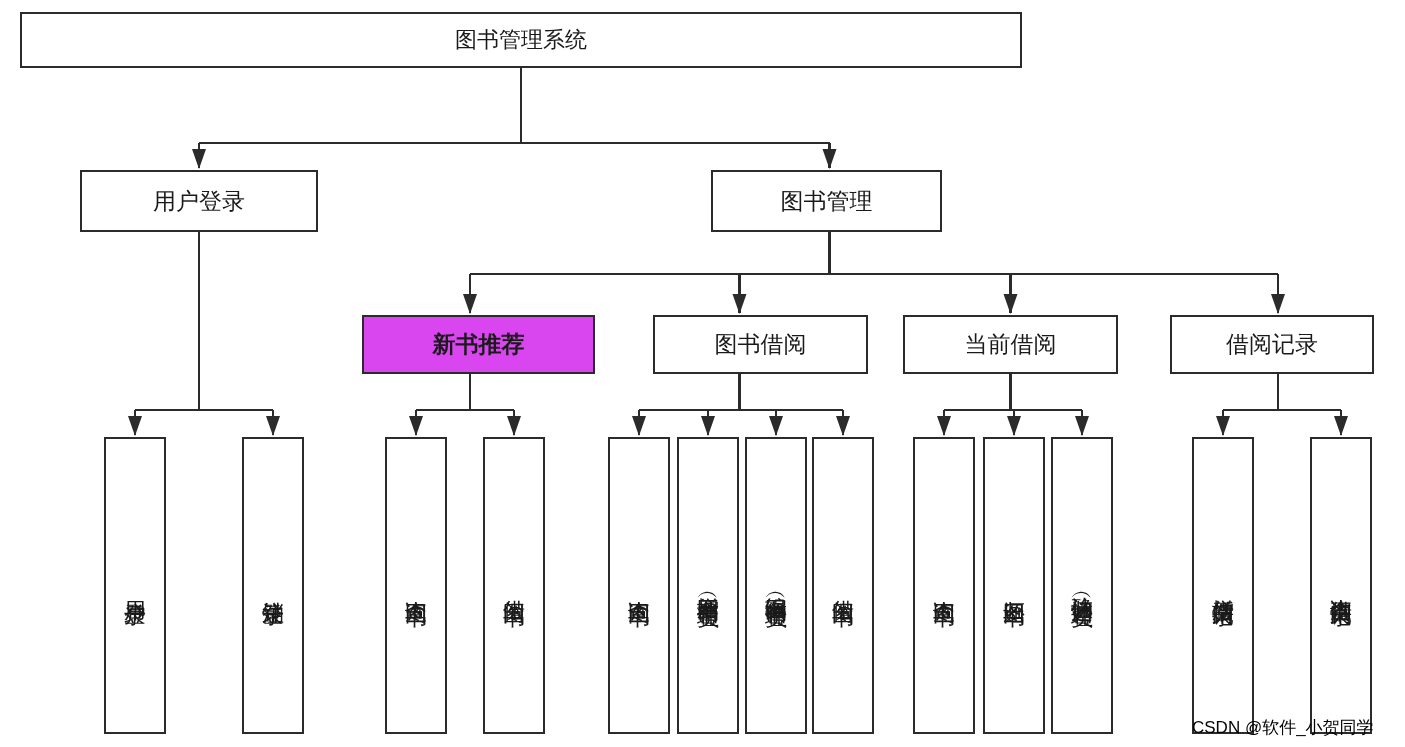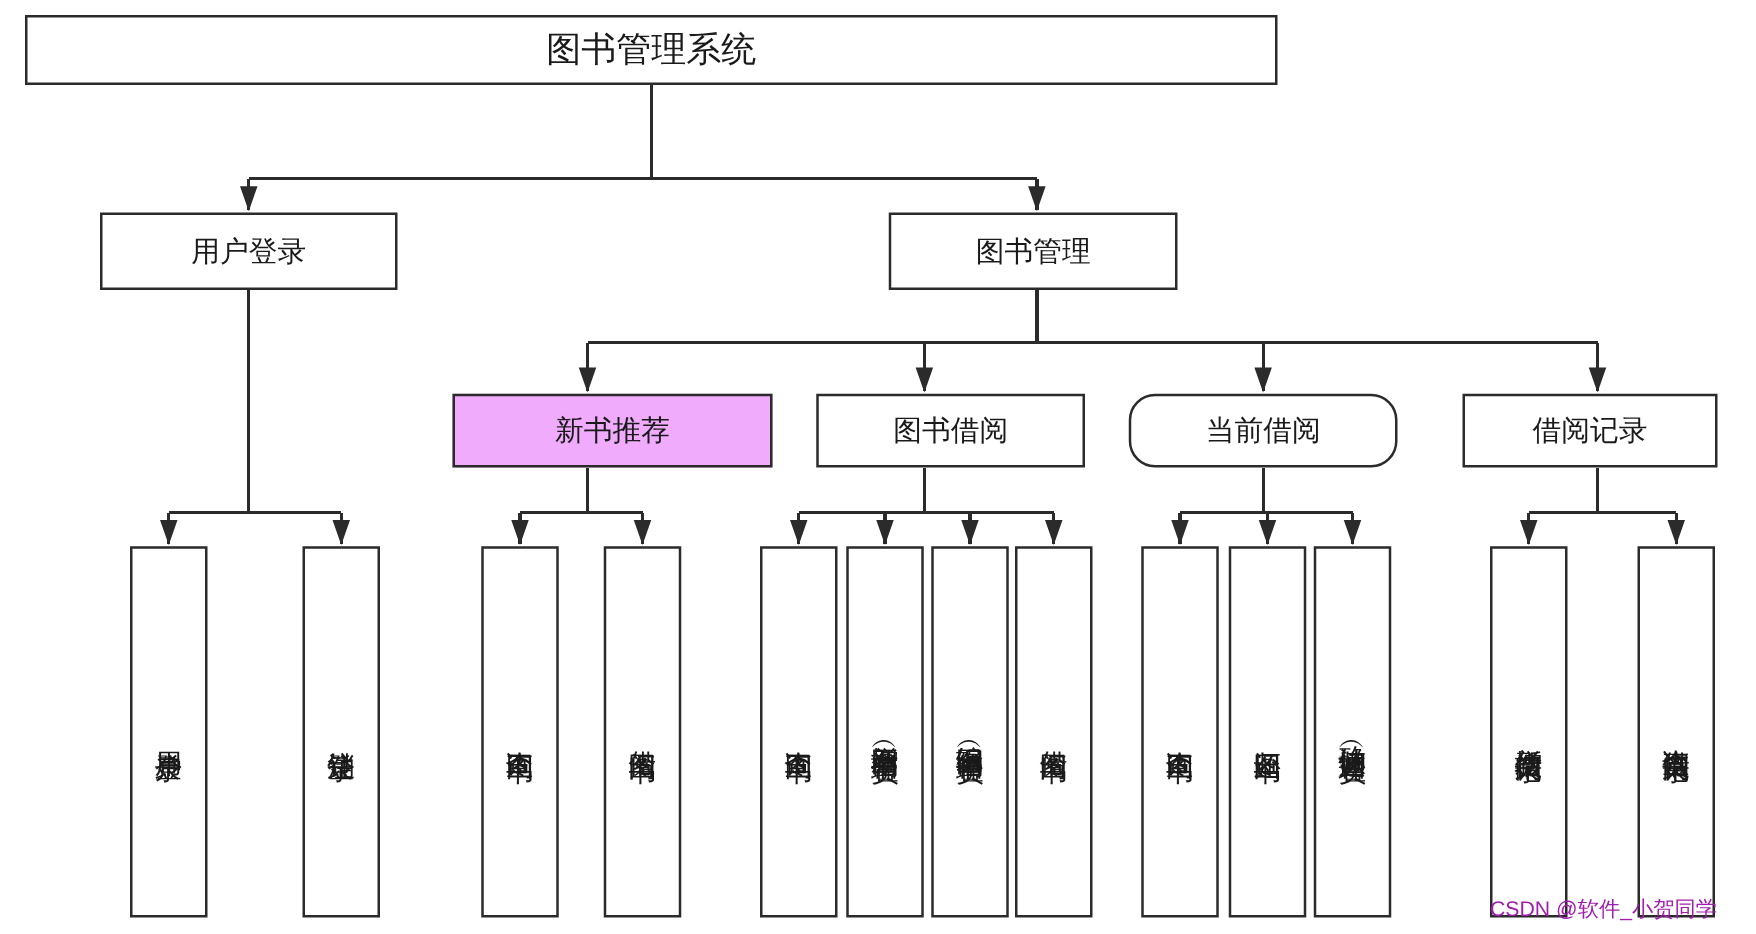--- a/index.html
+++ b/index.html
@@ -38,21 +38,21 @@
     color: #1a1a1a;
     font-family: "Liberation Sans", "DejaVu Sans", sans-serif;
     line-height: 1.08;
     text-align: center;
     white-space: nowrap;
   }
   .node-box.horiz .node-label {
     font-size: 23px;
   }
   .node-box.root .node-label {
-    font-size: 28px;
+    font-size: 22px;
   }
   .node-box.vert .node-label {
     writing-mode: vertical-rl;
     text-orientation: upright;
     font-size: 22px;
     letter-spacing: 1.5px;
     max-height: 100%;
   }
   .watermark {
     position: absolute;
@@ -124,27 +124,27 @@
   <div id="node-layer">
       <div class="node-box horiz root" style="left: 20px; top: 12px; width: 1002px; height: 56px; border-color: rgb(43, 43, 43); background: rgb(255, 255, 255);">
         <span class="node-label" style="color: rgb(26, 26, 26);">图书管理系统</span>
       </div>
       <div class="node-box horiz" style="left: 80px; top: 170px; width: 238px; height: 62px; border-color: rgb(43, 43, 43); background: rgb(255, 255, 255);">
         <span class="node-label" style="color: rgb(26, 26, 26);">用户登录</span>
       </div>
       <div class="node-box horiz" style="left: 711px; top: 170px; width: 231px; height: 62px; border-color: rgb(43, 43, 43); background: rgb(255, 255, 255);">
         <span class="node-label" style="color: rgb(26, 26, 26);">图书管理</span>
       </div>
-      <div class="node-box horiz" style="left: 362px; top: 315px; width: 256px; height: 59px; border-color: rgb(43, 43, 43); background: #f0abfc;">
+      <div class="node-box horiz" style="left: 362px; top: 315px; width: 233px; height: 59px; border-color: rgb(43, 43, 43); background: #d946ef; font-weight: bold;">
         <span class="node-label" style="color: rgb(26, 26, 26);">新书推荐</span>
       </div>
       <div class="node-box horiz" style="left: 632px; top: 315px; width: 215px; height: 59px; border-color: rgb(43, 43, 43); background: rgb(255, 255, 255); margin-left: 21px;">
         <span class="node-label" style="color: rgb(26, 26, 26);">图书借阅</span>
       </div>
-      <div class="node-box horiz" style="left: 903px; top: 315px; width: 215px; height: 59px; border-color: rgb(43, 43, 43); background: rgb(255, 255, 255); border-radius: 21px;">
+      <div class="node-box horiz" style="left: 903px; top: 315px; width: 215px; height: 59px; border-color: rgb(43, 43, 43); background: rgb(255, 255, 255);">
         <span class="node-label" style="color: rgb(26, 26, 26);">当前借阅</span>
       </div>
       <div class="node-box horiz" style="left: 1170px; top: 315px; width: 204px; height: 59px; border-color: rgb(43, 43, 43); background: rgb(255, 255, 255); justify-content: center;">
         <span class="node-label" style="color: rgb(26, 26, 26);">借阅记录</span>
       </div>
       <div class="node-box vert" style="left: 104px; top: 437px; width: 62px; height: 297px; border-color: rgb(43, 43, 43); background: rgb(255, 255, 255);">
         <span class="node-label" style="color: rgb(26, 26, 26);">用户登录</span>
       </div>
       <div class="node-box vert" style="left: 242px; top: 437px; width: 62px; height: 297px; border-color: rgb(43, 43, 43); background: rgb(255, 255, 255);">
         <span class="node-label" style="color: rgb(26, 26, 26);">注销登录</span>
@@ -176,14 +176,14 @@
       <div class="node-box vert" style="left: 1051px; top: 437px; width: 62px; height: 297px; border-color: rgb(43, 43, 43); background: rgb(255, 255, 255);">
         <span class="node-label" style="color: rgb(26, 26, 26);">确认归还（管理员）</span>
       </div>
       <div class="node-box vert" style="left: 1192px; top: 437px; width: 62px; height: 297px; border-color: rgb(43, 43, 43); background: rgb(255, 255, 255);">
         <span class="node-label" style="color: rgb(26, 26, 26);">新增借阅记录</span>
       </div>
       <div class="node-box vert" style="left: 1310px; top: 437px; width: 62px; height: 297px; border-color: rgb(43, 43, 43); background: rgb(255, 255, 255);">
         <span class="node-label" style="color: rgb(26, 26, 26);">查询借阅记录</span>
       </div>
     </div>
-  <div class="watermark" style="left: 1192px; top: 716px; color: #a21caf;">CSDN @软件_小贺同学</div>
+  <div class="watermark" style="left: 1192px; top: 716px; color: #000000;">CSDN @软件_小贺同学</div>
 </div>
 
 </body></html>

